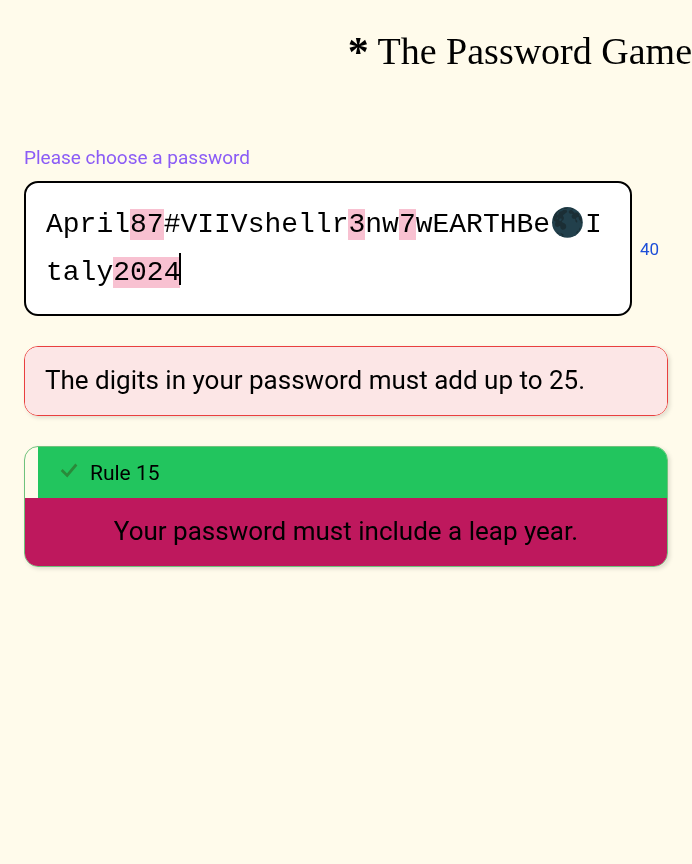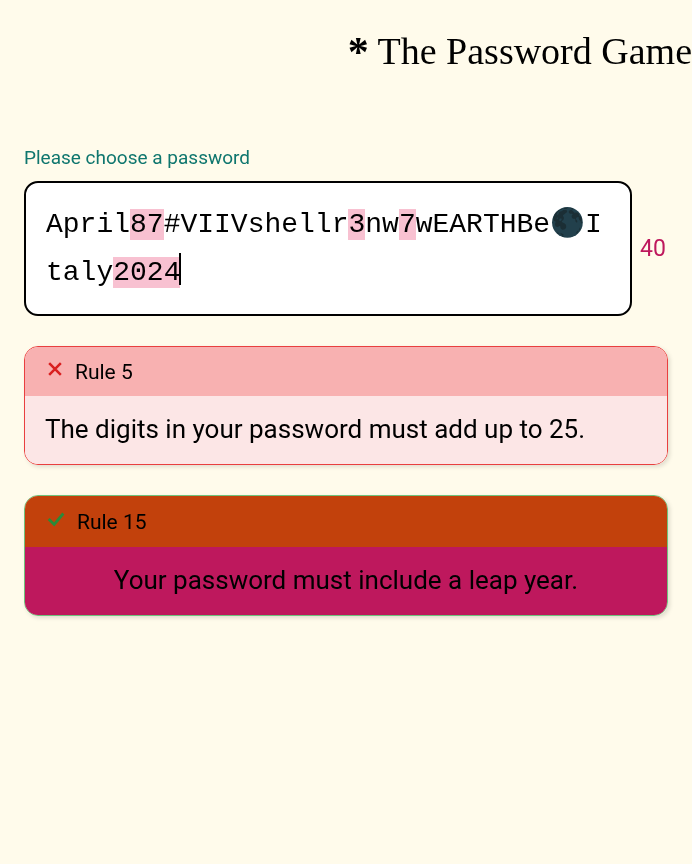--- a/index.html
+++ b/index.html
@@ -25,21 +25,21 @@
     .title-asterisk {
       font-weight: bold;
       font-size: 42px;
       vertical-align: -2px;
     }
     .container {
       padding: 0 24px;
     }
     .prompt {
       font-size: 19px;
-      color: #0f766e;
+      color: #8b5cf6;
       margin-bottom: 12px;
     }
     .password-row {
       display: flex;
       align-items: center;
       gap: 8px;
       margin-bottom: 30px;
     }
     .password-box {
       flex: 0 0 608px;
@@ -63,43 +63,44 @@
     }
     .cursor {
       display: inline-block;
       width: 1.5px;
       height: 32px;
       background: #000;
       vertical-align: -5px;
       margin-left: -1px;
     }
     .char-count {
-      font-size: 23px;
-      color: #be185d;
+      font-size: 17px;
+      color: #1d4ed8;
     }
     .rule {
       border-radius: 14px;
       margin-bottom: 30px;
       overflow: hidden;
       box-shadow: 2px 2px 4px rgba(0,0,0,0.12);
     }
     .rule-fail {
       border: 1px solid #e93f3f;
     }
     .rule-fail .rule-header {
       background: #f8b1b1;
     }
     .rule-fail .rule-body {
       background: #fce6e6;
     }
     .rule-pass {
       border: 1px solid #6fc27c;
     }
     .rule-pass .rule-header {
-      background: #c2410c;
+      background: #22c55e;
+      margin-left: 13px;
     }
     .rule-pass .rule-body {
       background: #be185d;
       text-align: center;
     }
     .rule-header {
       display: flex;
       align-items: center;
       gap: 10px;
       padding: 12px 20px;
@@ -199,26 +200,20 @@
 
   <div class="password-row">
     <div class="password-box">
       <span class="password-content" id="password-content"><span>April</span><span class="hl">87</span><span>#VIIVshellr</span><span class="hl">3</span><span>nw</span><span class="hl">7</span><span>wEARTHBe🌑Italy</span><span class="hl">2024</span></span><span class="cursor"></span>
     </div>
     <div class="char-count">40</div>
   </div>
 
   <div id="rules-container">
       <div class="rule rule-fail">
-        <div class="rule-header">
-          <span><svg class="icon-x" viewBox="0 0 24 24">
-              <path d="M5 5 L19 19 M19 5 L5 19"></path>
-            </svg></span>
-          <span>Rule 5</span>
-        </div>
         <div class="rule-body">
           <div>The digits in your password must add up to 25.</div>
         </div>
       </div>
       <div class="rule rule-pass">
         <div class="rule-header">
           <span><svg class="icon-check" viewBox="0 0 24 24">
               <path d="M4 12 L10 18 L20 6"></path>
             </svg></span>
           <span>Rule 15</span>

